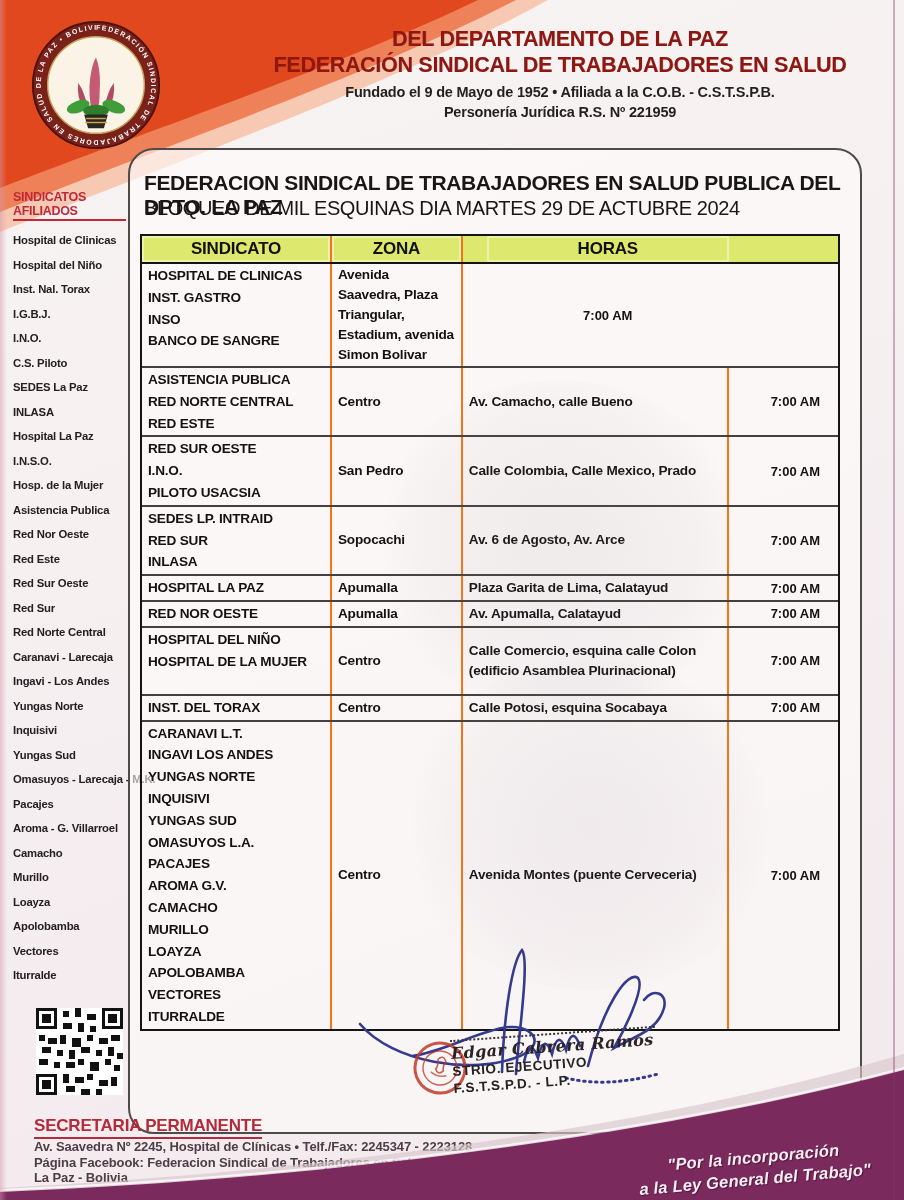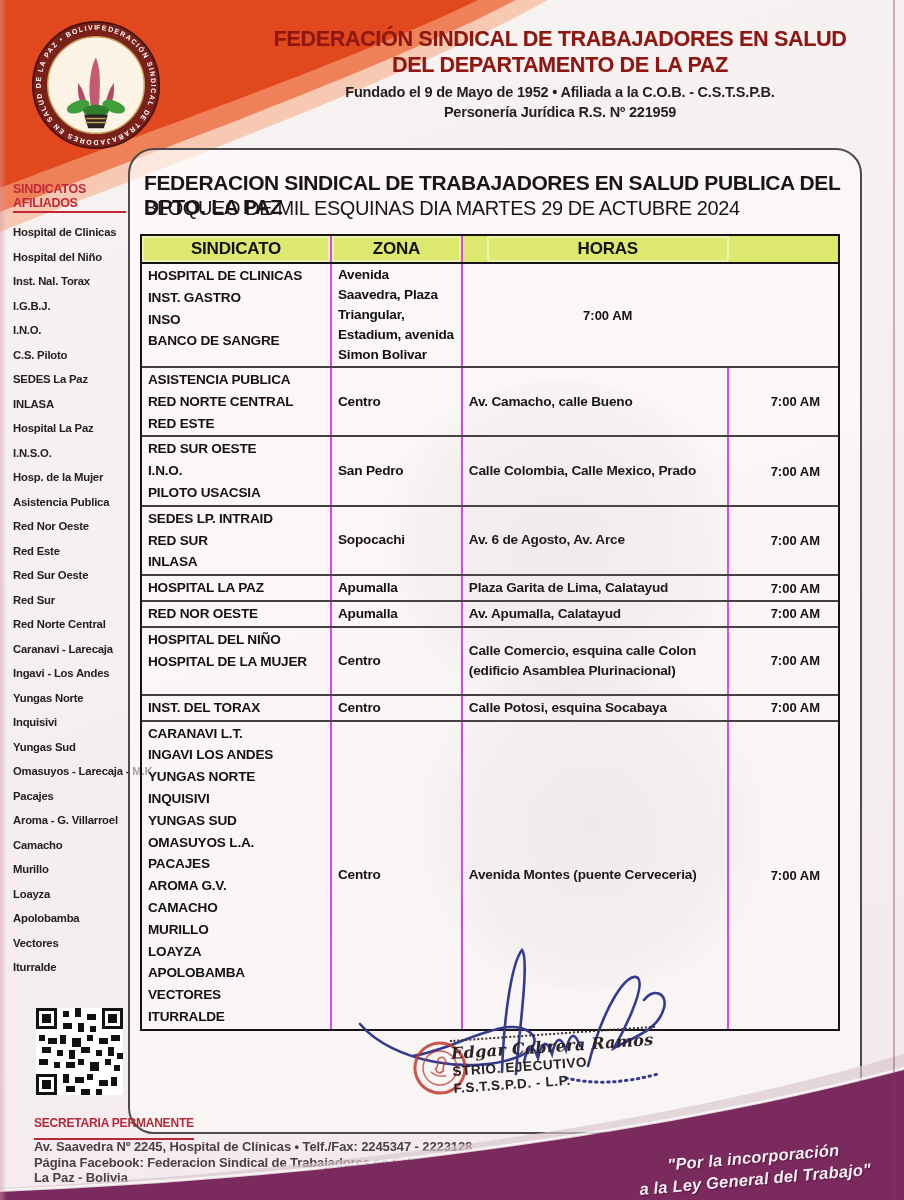--- a/index.html
+++ b/index.html
@@ -18,39 +18,39 @@
     background:linear-gradient(90deg,rgba(214,150,172,.5),rgba(214,150,172,0)); }
   
   .org-header{ position:absolute; left:248px; top:26px; width:624px; text-align:center; }
   .org-line{ font-size:21.5px; font-weight:800; letter-spacing:-.3px;
     color:var(--darkred); line-height:26px; text-shadow:.4px .4px 0 rgba(120,20,10,.35); }
   .org-sub{ font-size:14.5px; font-weight:700; color:#231f1f; line-height:20px; letter-spacing:-.2px; }
   .org-sub.first{ margin-top:4px; }
   
   .org-seal{ position:absolute; left:27px; top:16px; width:138px; height:138px; }
   
-  .sidebar{ position:absolute; left:13px; top:182px; width:113px; }
+  .sidebar{ position:absolute; left:13px; top:190px; width:113px; }
   .sidebar-title{ font-size:12.5px; font-weight:800; color:#c02838; letter-spacing:-.3px;
     border-bottom:2px solid #c02838; display:inline-block; padding-bottom:1px; }
   .affiliates{ margin-top:13px; display:flex; flex-direction:column; gap:12.5px; }
   .affiliate-item{ font-size:11.3px; font-weight:600; color:#242021; letter-spacing:-.2px; white-space:nowrap; }
   
   .card{ position:absolute; left:128px; top:148px; width:734px; height:986px;
     background:rgba(253,251,250,.6); border:2px solid #4d4a4a; border-radius:26px; }
   .doc-title1{ position:absolute; left:14px; top:21px; width:706px;
     font-size:21px; font-weight:800; color:#181616; letter-spacing:-.4px; }
   .doc-title2{ position:absolute; left:14px; top:47px; width:706px;
     font-size:20px; font-weight:400; color:#181616; letter-spacing:-.4px; }
   
   .sched-table{ position:absolute; left:10px; top:84px; width:700px;
     border:2.5px solid #141414; background:transparent; }
   .t-row{ display:grid; grid-template-columns:27.3% 18.8% 38.2% 15.7%;
     border-bottom:2px solid #454040; }
   .t-row:last-child{ border-bottom:none; }
-  .t-cell{ border-right:2px solid #d946ef; padding:1px 6px; display:flex; }
+  .t-cell{ border-right:2px solid #f97316; padding:1px 6px; display:flex; }
   .t-cell:last-child{ border-right:none;margin-left:24px; }
   .t-head{ background:var(--headgreen); border-bottom:2.5px solid #141414; }
   .t-head .t-cell{ align-items:center; justify-content:center;
     font-size:17px; font-weight:800; color:#141210; letter-spacing:-.2px;
     box-shadow:inset 0 0 0 2px rgba(255,255,255,.45); padding:3px 4px; }
   .c-sind{ align-items:flex-start; font-size:13.6px; font-weight:800; color:#131111;
     white-space:pre-line; line-height:21.8px; letter-spacing:-.2px; padding-top:1px; }
   .c-zona,.c-lugar{ align-items:center; font-size:13.6px; font-weight:800; color:#131111;
     white-space:pre-line; line-height:20px; letter-spacing:-.2px; }
   .c-horas{ align-items:center; justify-content:center; font-size:13px; font-weight:800; color:#131111; }
@@ -65,22 +65,22 @@
   
   .sig-svg{ position:absolute; left:352px; top:944px; width:340px; height:168px; }
   .sig-block{ position:absolute; left:452px; top:1032px; width:230px; transform:rotate(-4deg); }
   .sig-dots{ width:205px; border-top:2.5px dotted #3a3436; margin-bottom:2px; }
   .sig-name{ font-family:"DejaVu Serif", serif; font-style:italic; font-weight:700;
     font-size:16px; color:#2a2224; letter-spacing:.3px; }
   .sig-role,.sig-org{ font-size:13.5px; font-weight:800; color:#262223; letter-spacing:.6px; line-height:17px; }
   .stamp{ position:absolute; left:412px; top:1040px; width:56px; height:56px; transform:rotate(14deg); }
   
   .qr{ position:absolute; left:36px; top:1008px; width:87px; height:87px; }
-  .sec-perm{ position:absolute; left:34px; top:1116px; font-size:12px; font-weight:800;
-    color:#b42a3a; letter-spacing:-.2px; border-bottom:2px solid #b42a3a; padding-bottom:8px; }
+  .sec-perm{ position:absolute; left:34px; top:1116px; font-size:17px; font-weight:800;
+    color:#b42a3a; letter-spacing:-.2px; border-bottom:2px solid #b42a3a; padding-bottom:1px; }
   .addr{ position:absolute; left:34px; top:1139px; width:620px; }
   .addr div{ font-size:13px; font-weight:800; color:#4e3d45; line-height:15.5px; letter-spacing:-.1px; }
   
   .banner-svg{ position:absolute; left:0; bottom:0; width:904px; height:160px; }
   .quote{ position:absolute; right:34px; bottom:10px; transform:rotate(-5deg);
     text-align:center; color:#f6edf2; font-style:italic; font-weight:800;
     font-size:16.5px; line-height:22px; letter-spacing:.2px;
     text-shadow:1px 1px 1px rgba(40,0,25,.5); }
 </style>
 </head>
@@ -109,22 +109,22 @@
       <path d="M82,96 q8,-14 6,-28 q-6,8 -10,26 Z" fill="#b14a62"></path>
       <ellipse cx="52" cy="92" rx="12" ry="6" fill="#3f9e3a" transform="rotate(-20 52 92)"></ellipse>
       <ellipse cx="88" cy="92" rx="12" ry="6" fill="#3f9e3a" transform="rotate(20 88 92)"></ellipse>
       <ellipse cx="70" cy="96" rx="13" ry="6" fill="#2f7e2e"></ellipse>
       <path d="M58,100 h24 l-4,14 h-16 Z" fill="#2b2420"></path>
       <path d="M60,104 h20 M59,108 h22" stroke="#caa35a" stroke-width="1.5"></path>
     </g>
   </svg>
 
   <div class="org-header">
+    <div class="org-line">DEL DEPARTAMENTO DE LA PAZ</div>
     <div class="org-line">FEDERACIÓN SINDICAL DE TRABAJADORES EN SALUD</div>
-    <div class="org-line">DEL DEPARTAMENTO DE LA PAZ</div>
     <div class="org-sub first">Fundado el 9 de Mayo de 1952 • Afiliada a la C.O.B. - C.S.T.S.P.B.</div>
     <div class="org-sub">Personería Jurídica R.S. Nº 221959</div>
   </div>
 
   <div class="sidebar">
     <div class="sidebar-title">SINDICATOS AFILIADOS</div>
     <div class="affiliates">
       <div class="affiliate-item">Hospital de Clinicas</div>
       <div class="affiliate-item">Hospital del Niño</div>
       <div class="affiliate-item">Inst. Nal. Torax</div>

